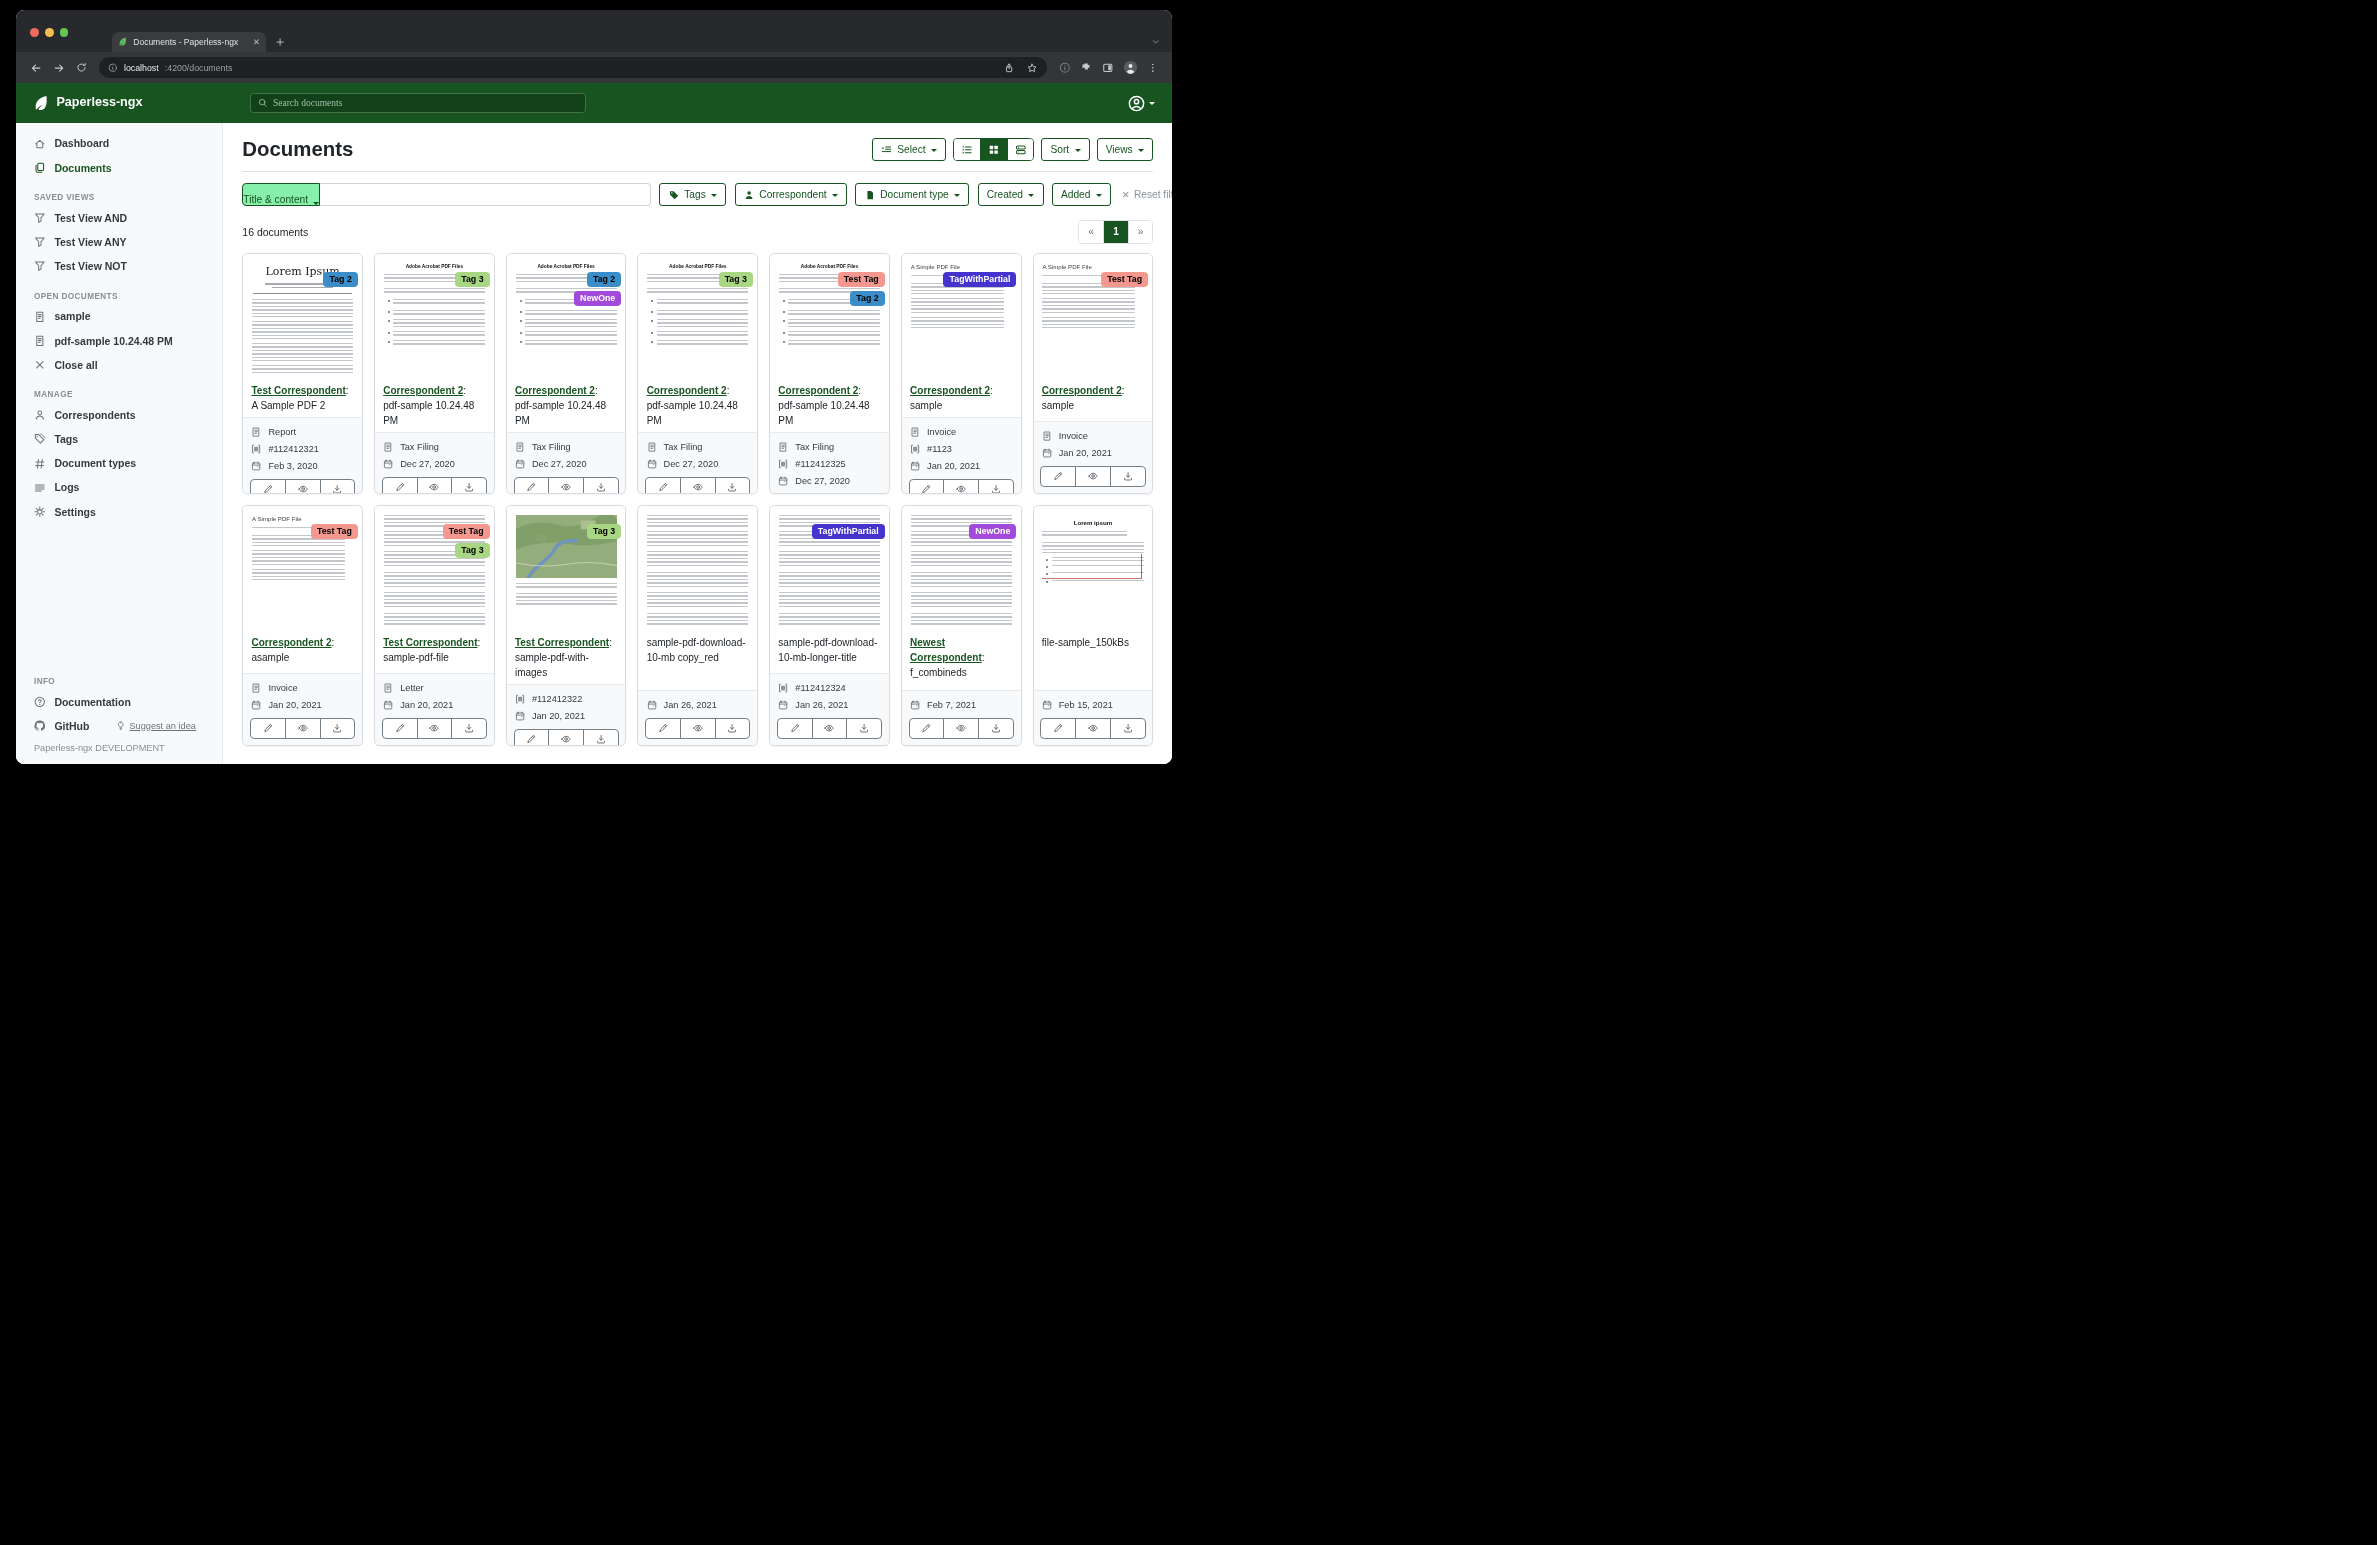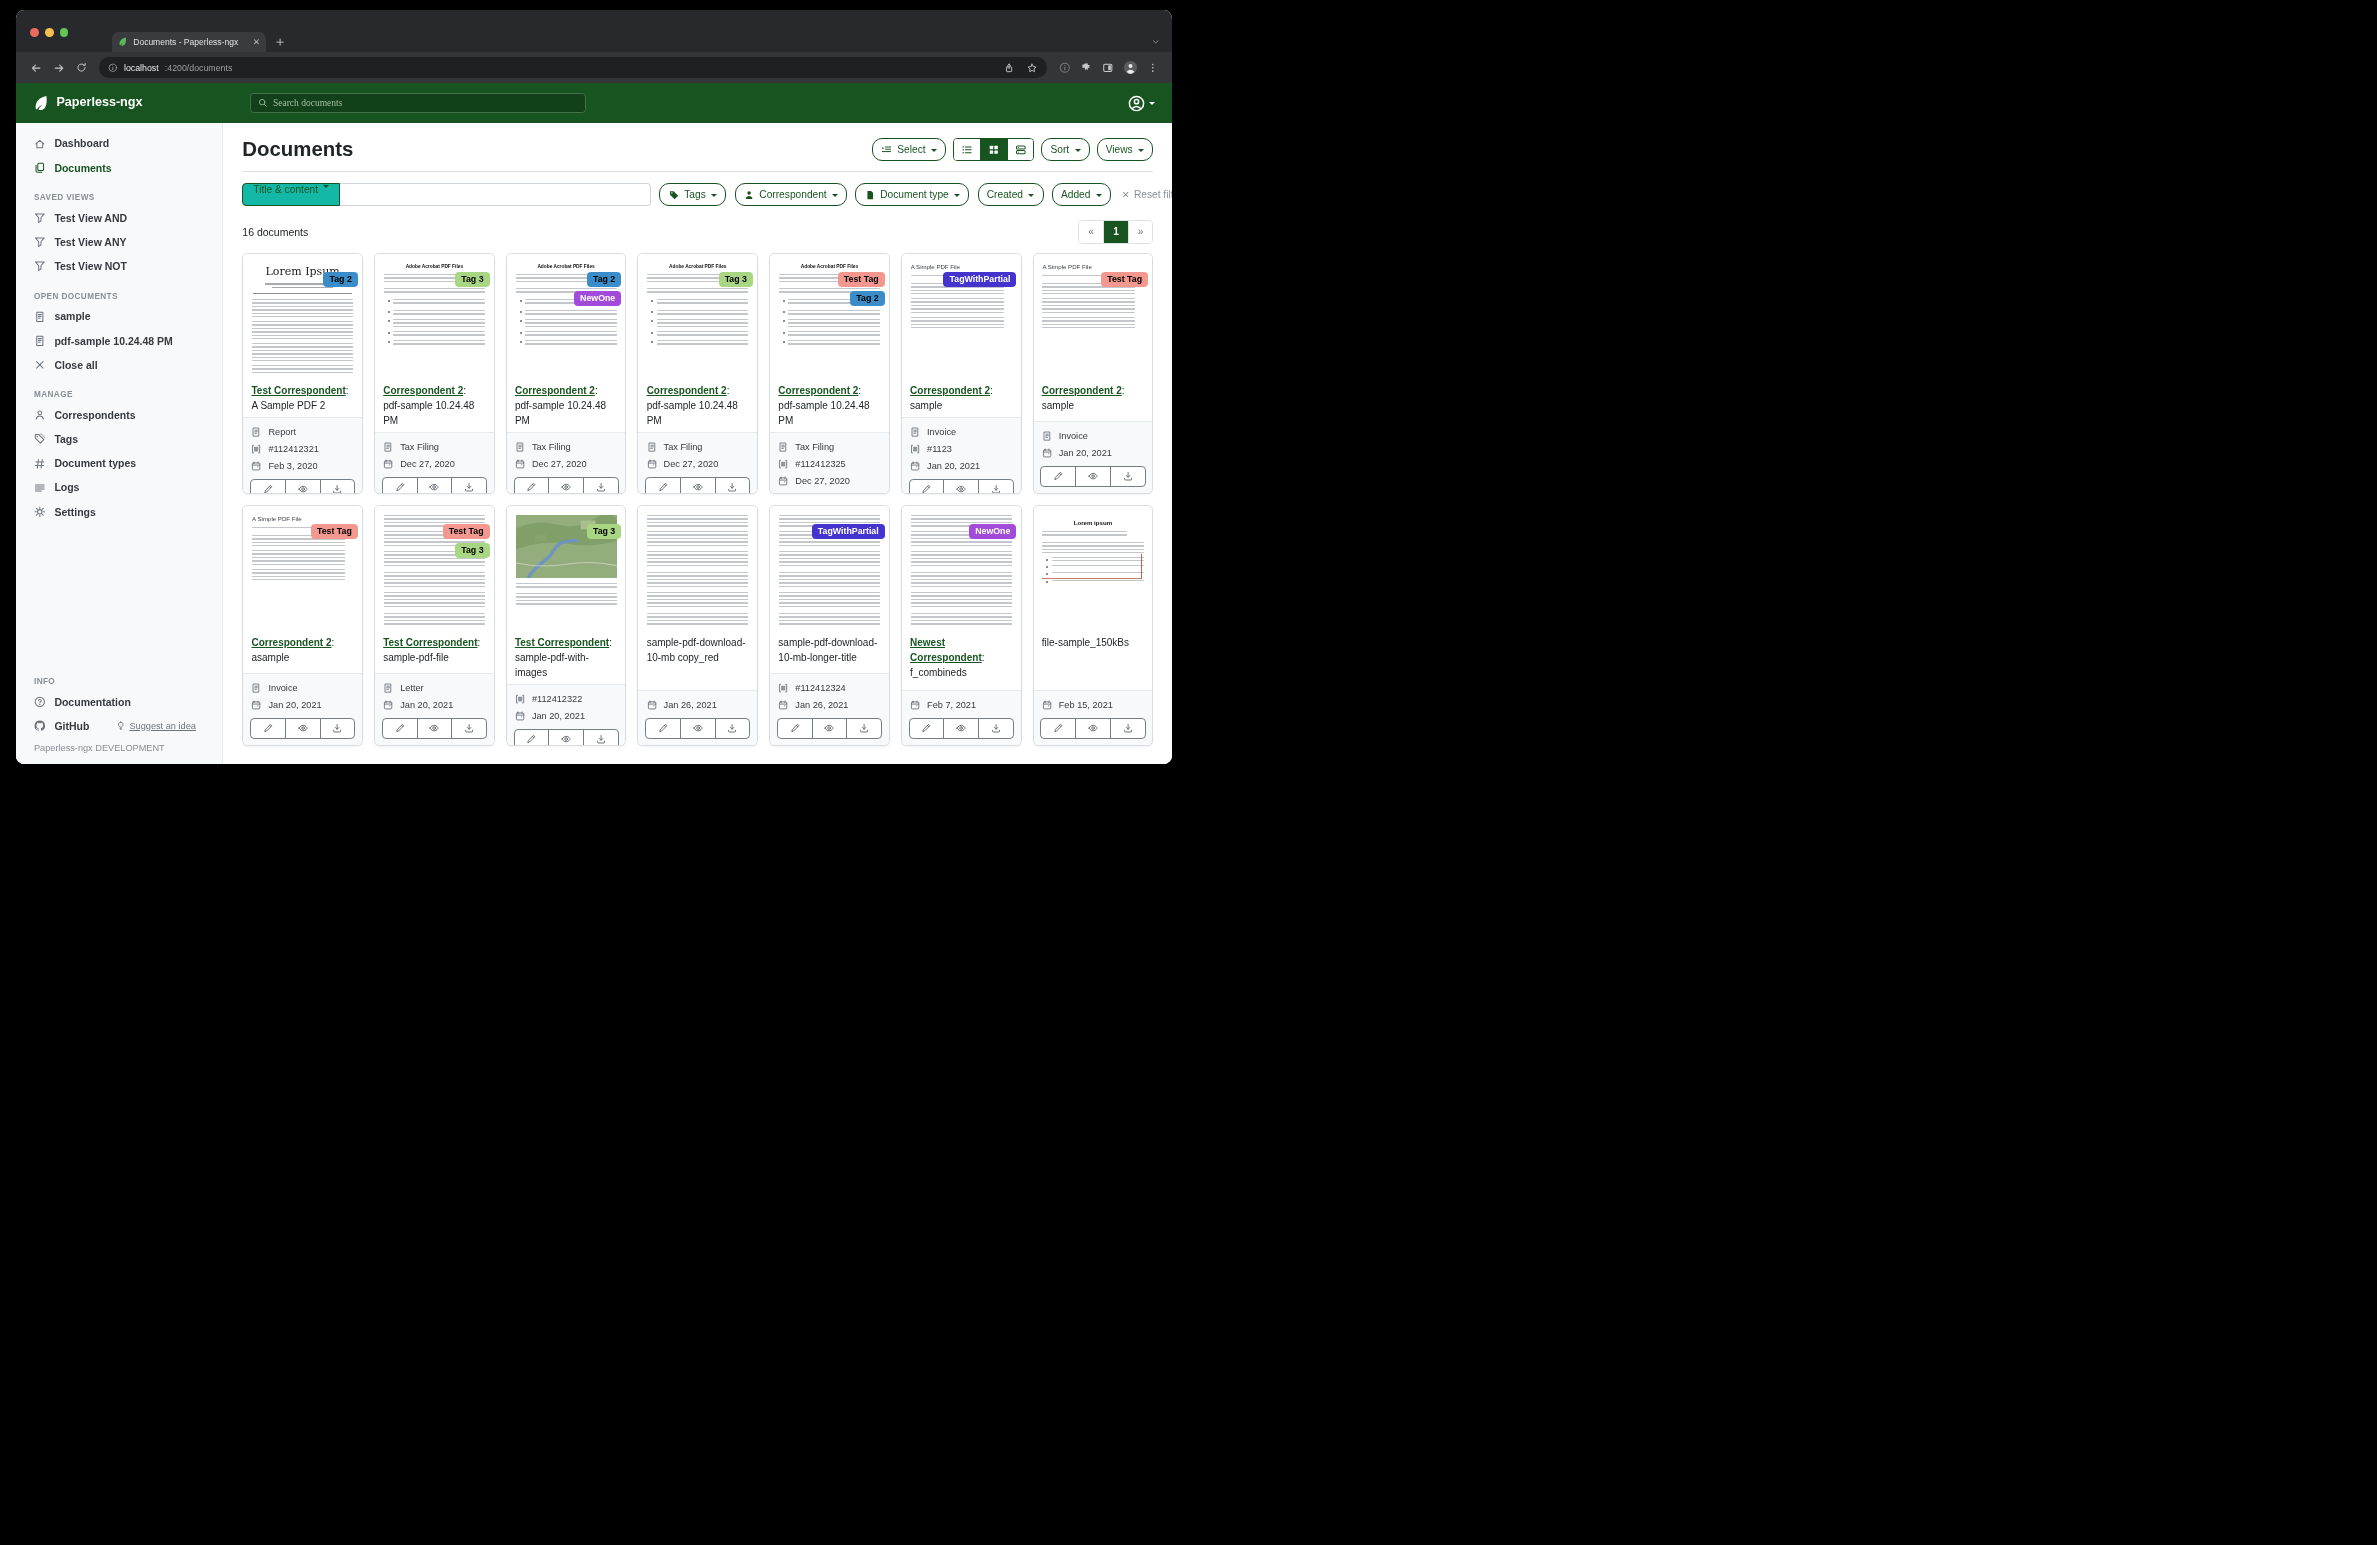--- a/index.html
+++ b/index.html
@@ -46,30 +46,30 @@
   .sheading{font-size:8.2px;font-weight:700;color:#868e96;letter-spacing:0.4px;margin:13.6px 17.7px 3.4px;}
   .spacer{flex:1;}
   .suggest{margin-left:17.7px;display:flex;align-items:center;gap:4.1px;font-size:9.2px;font-weight:400;color:#6c757d;}
   .suggest u{text-underline-offset:1.4px;}
   .sfooter{padding:5.4px 17.7px 11px;font-size:9.2px;color:#868e96;}
 
   .main{flex:1;display:flex;flex-direction:column;padding:0 19px;min-width:0;}
   .page-head{display:flex;align-items:center;justify-content:space-between;padding:15px 0 10.2px;border-bottom:0.7px solid #dee2e6;}
   .page-title{font-size:20.4px;font-weight:700;color:#212529;}
   .head-actions{display:flex;gap:6.8px;align-items:center;}
-  .btn{height:22.4px;border:0.7px solid #17541f;color:#17541f;background:#fff;border-radius:10px;display:inline-flex;align-items:center;gap:5.4px;padding:0 8.2px;font-size:10.2px;white-space:nowrap;}
+  .btn{height:22.4px;border:0.7px solid #17541f;color:#17541f;background:#fff;border-radius:3px;display:inline-flex;align-items:center;gap:5.4px;padding:0 8.2px;font-size:10.2px;white-space:nowrap;}
   .caret{width:0;height:0;border-left:3.1px solid transparent;border-right:3.1px solid transparent;border-top:3.4px solid currentColor;margin-top:0.7px;}
   .toggle-group{display:inline-flex;border:0.7px solid #17541f;border-radius:4.1px;overflow:hidden;height:22.4px;}
   .toggle{width:26.5px;display:flex;align-items:center;justify-content:center;color:#17541f;background:#fff;border-left:0.7px solid #17541f;}
   .toggle:first-child{border-left:none;}
   .toggle.active{background:#17541f;color:#fff;}
 
   .filter-row{display:flex;align-items:center;margin-top:11px;gap:8.2px;}
   .field-group{display:flex;height:23px;width:409px;flex:none;}
-  .field-btn{border:0.7px solid #17541f;color:#17541f;background:#14b8a6;border-radius:4.1px 0 0 4.1px;display:flex;align-items:flex-start;gap:5.4px;padding:0 10px;font-size:10.2px;white-space:nowrap;}
+  .field-btn{border:0.7px solid #17541f;color:#17541f;background:#86efac;border-radius:4.1px 0 0 4.1px;display:flex;align-items:flex-end;gap:5.4px;padding:0 0;font-size:10.2px;white-space:nowrap;}
   .field-input{flex:1;border:0.7px solid #ced4da;border-left:none;border-radius:0 4.1px 4.1px 0;outline:none;padding:0 6.8px;font-size:10.2px;font-family:inherit;color:#212529;}
   .fbtn{height:23px;}
   .reset{color:#8a9199;font-size:10.2px;display:flex;align-items:center;gap:4.1px;margin-left:2.7px;white-space:nowrap;}
 
   .count-row{display:flex;align-items:center;justify-content:space-between;margin-top:13.6px;}
   .count{font-size:10.5px;color:#212529;}
   .pager{display:inline-flex;border:0.7px solid #dee2e6;border-radius:4.1px;overflow:hidden;}
   .pg{min-width:24.5px;height:22px;display:flex;align-items:center;justify-content:center;font-size:10.2px;color:#6c757d;background:#fff;border-left:0.7px solid #dee2e6;}
   .pg:first-child{border-left:none;}
   .pg.active{background:#17541f;color:#fff;font-weight:700;}

